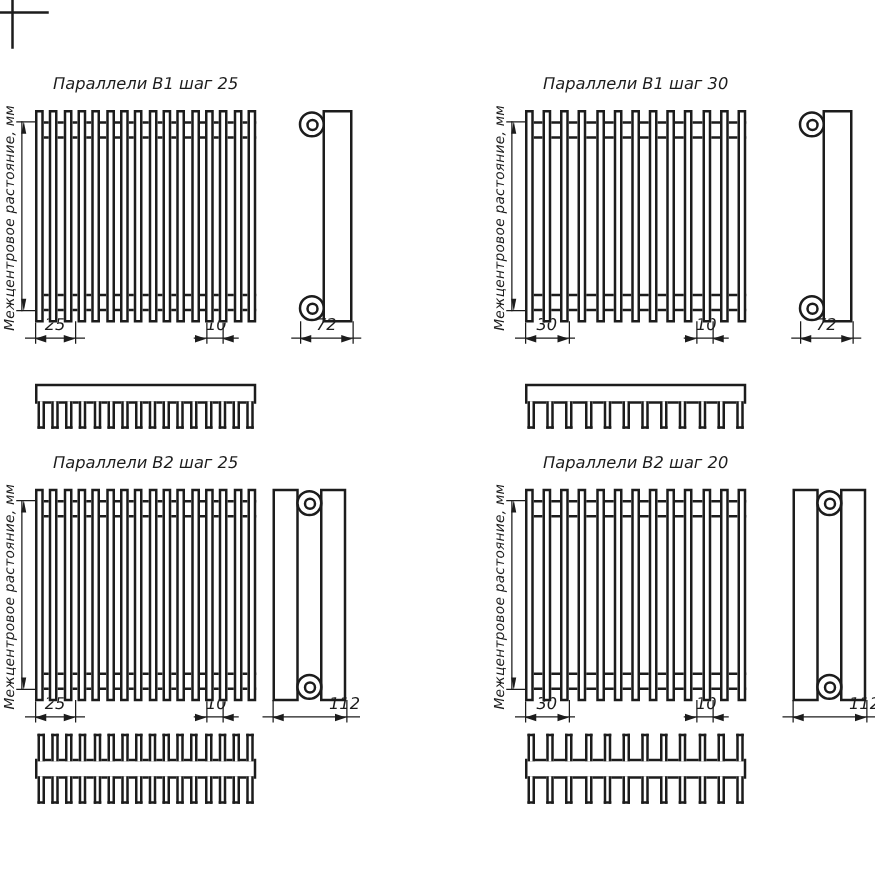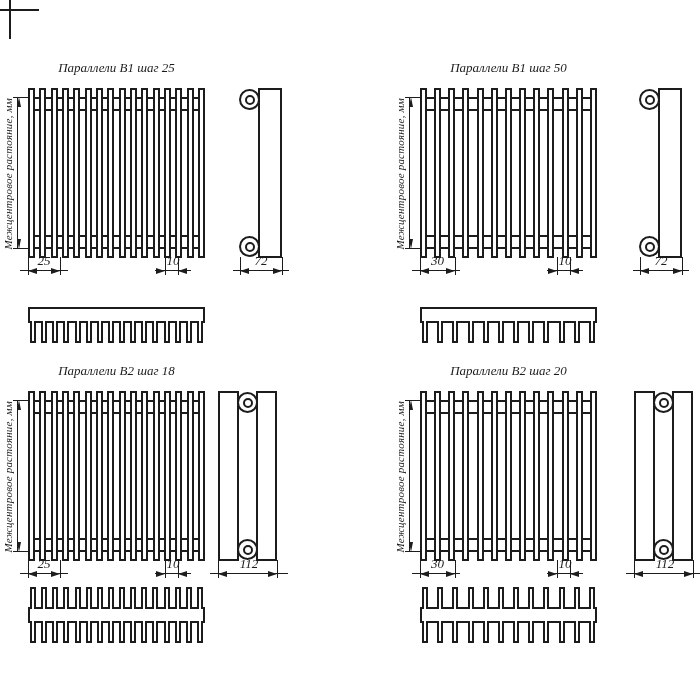--- a/index.html
+++ b/index.html
@@ -4,21 +4,21 @@
 <style>
   :root{ --ink:#1c1c1c; }
   html,body{ margin:0; padding:0; background:#fff; }
   .canvas{ position:relative; width:700px; height:700px; background:#fff; overflow:hidden;
            font-family:"DejaVu Sans", sans-serif; color:var(--ink); }
 
   
   .frame-h{ position:absolute; left:0; top:9px; width:39px; height:2px; background:var(--ink); }
   .frame-v{ position:absolute; left:9px; top:0; width:2px; height:39px; background:var(--ink); }
 
-  .q{ position:absolute; width:345px; height:350px;font-family:Liberation Serif, serif; }
+  .q{ position:absolute; width:345px; height:350px; }
 
   .title{ position:absolute; left:28px; top:60px; width:177px; text-align:center;
           font-size:13px; font-style:italic; font-weight:500; white-space:nowrap; }
 
   
   .front{ position:absolute; left:28px; top:88px; width:177px; height:170px; }
   .band{ position:absolute; left:0; right:0; height:10px; border-top:2px solid var(--ink);
          border-bottom:2px solid var(--ink); z-index:1; }
   .band.bt{ top:9px; } .band.bb{ bottom:9px; }
   .tubes{ position:absolute; left:0; top:0; right:0; bottom:0; display:flex;
@@ -80,21 +80,21 @@
   .sv-b1 .dim-depth .dlabel{ width:56px; }
 
   .sv-b2{ left:218px; width:62px; }
   .sv-b2 .scol{ position:absolute; top:0; width:21px; height:170px;
                 border:2px solid var(--ink); background:#fff; box-sizing:border-box; }
   .sv-b2 .c1{ left:0; } .sv-b2 .c2{ left:38px; }
   .sv-b2 .p-top{ left:19px; top:1px; } .sv-b2 .p-bot{ left:19px; top:148px; }
   .sv-b2 .dim-depth{ left:-8px; top:168px; width:78px; }
   .sv-b2 .dim-depth .e1{ left:8px; } .sv-b2 .dim-depth .e2{ left:67px; }
   .sv-b2 .dim-depth .al{ left:8px; } .sv-b2 .dim-depth .ar2{ left:58px; }
-  .sv-b2 .dim-depth .dlabel{ width:78px; }
+  .sv-b2 .dim-depth .dlabel{ width:78px;text-align:right; }
 
   
   .tv{ position:absolute; left:28px; width:177px; }
   .tv-b1{ top:307px; height:44px; }
   .tv-b2{ top:284px; height:64px; }
   .tv .bar{ position:absolute; left:0; right:0; height:16px; border:2px solid var(--ink);
             background:#fff; box-sizing:border-box; z-index:1; }
   .tv-b1 .bar{ top:0; } .tv-b2 .bar{ top:20px; }
   .tv .teeth{ position:absolute; left:2px; right:2px; display:flex;
               justify-content:space-between; z-index:2; }
@@ -197,21 +197,21 @@
           <div class="tooth down"></div>
           <div class="tooth down"></div>
           <div class="tooth down"></div>
           <div class="tooth down"></div>
           <div class="tooth down"></div>
         </div>
     </div>
   </div>
 
   <div class="q" style="left:392px;top:0">
-    <div class="title">Параллели В1 шаг 50</div>
+    <div class="title">Параллели В1 шаг 30</div>
     <div class="vlabel">
       <span>Межцентровое растояние, мм</span>
     </div>
     <div class="vdim">
       <i class="vl"></i>
       <i class="va vat"></i>
       <i class="va vab"></i>
       <i class="tick tt"></i>
       <i class="tick tb"></i>
     </div>
@@ -280,21 +280,21 @@
           <div class="tooth down"></div>
           <div class="tooth down"></div>
           <div class="tooth down"></div>
           <div class="tooth down"></div>
           <div class="tooth down"></div>
         </div>
     </div>
   </div>
 
   <div class="q" style="left:0;top:303px">
-    <div class="title">Параллели В2 шаг 18</div>
+    <div class="title">Параллели В2 шаг 25</div>
     <div class="vlabel">
       <span>Межцентровое растояние, мм</span>
     </div>
     <div class="vdim">
       <i class="vl"></i>
       <i class="va vat"></i>
       <i class="va vab"></i>
       <i class="tick tt"></i>
       <i class="tick tb"></i>
     </div>

